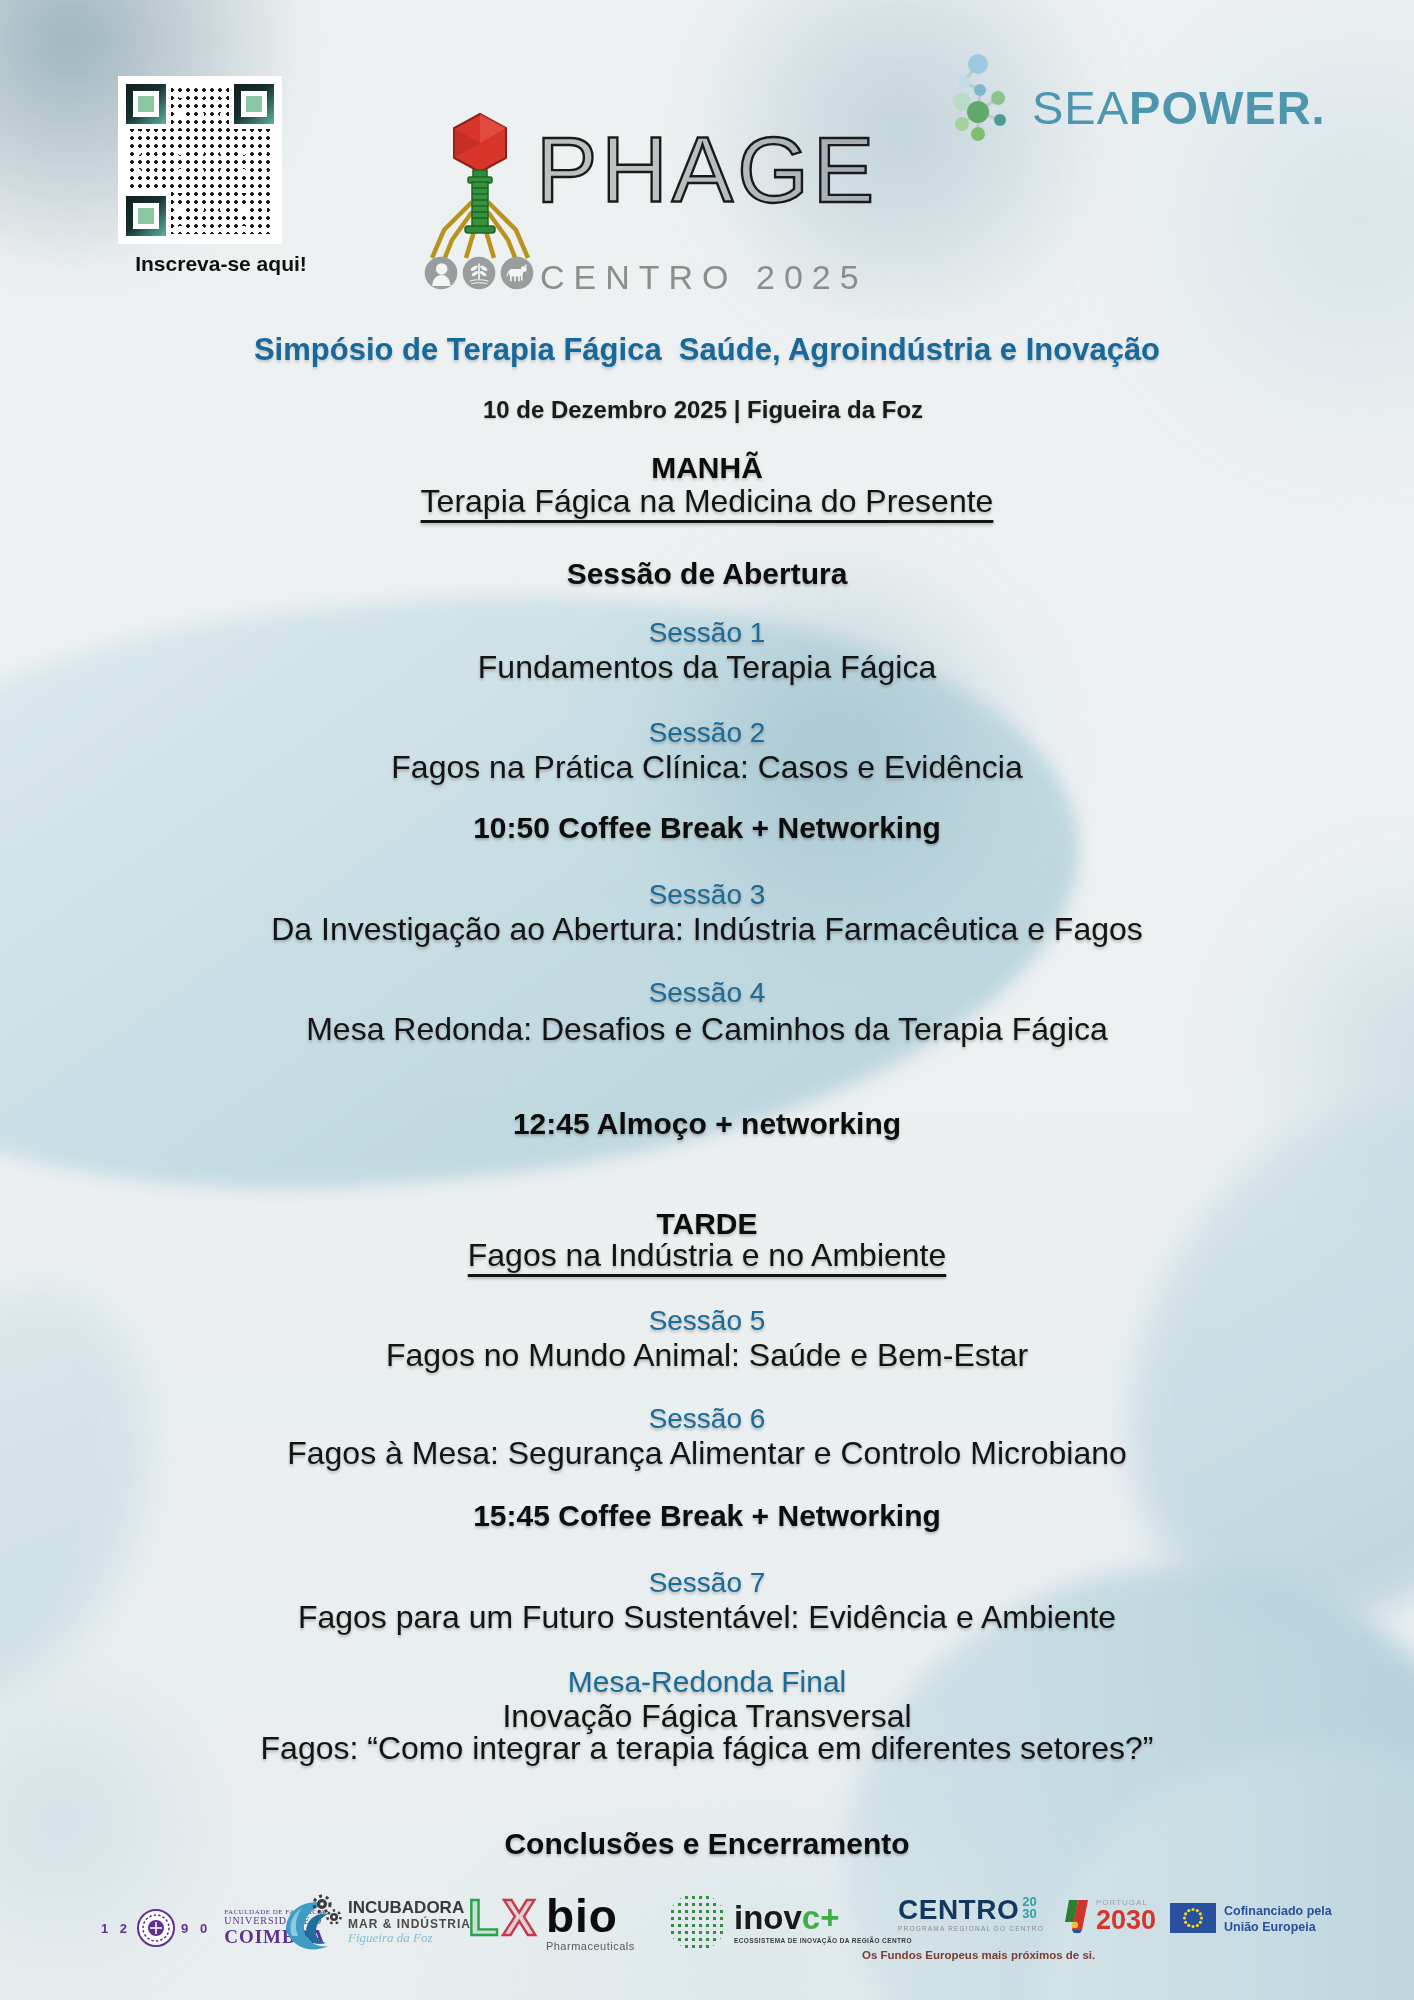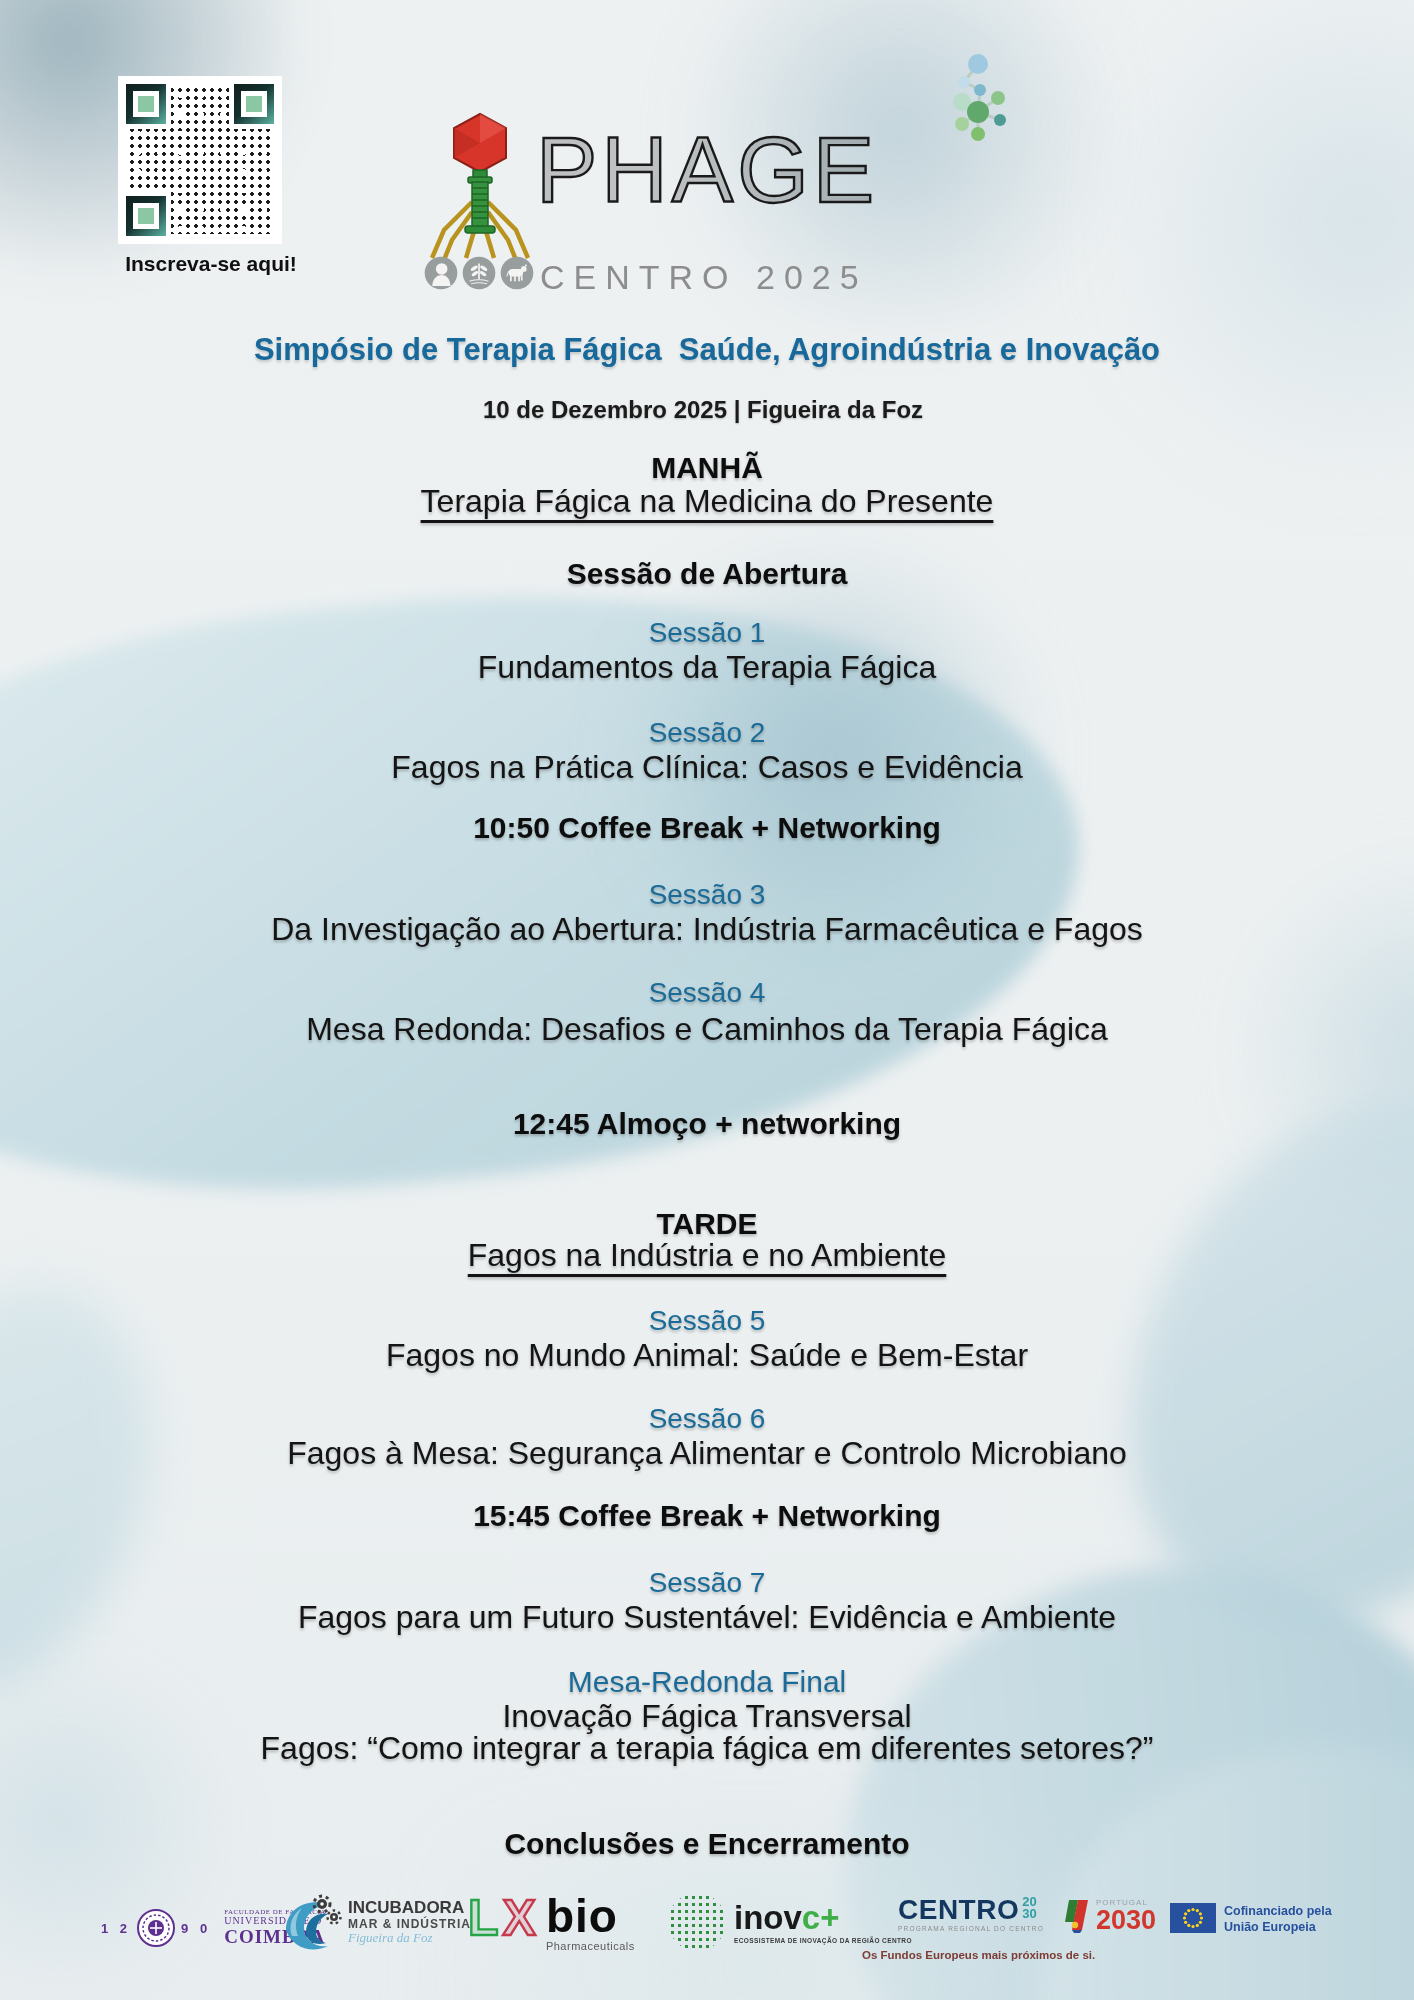--- a/index.html
+++ b/index.html
@@ -15,21 +15,21 @@
     background-image:radial-gradient(circle,#1c1c1c 1.7px,transparent 2.1px);
     background-size:8px 8px;}
   .qr-holes{position:absolute;inset:10px;
     background-image:radial-gradient(circle,#fff 2.4px,transparent 2.9px);
     background-size:21px 19px;}
   .qr-finder{position:absolute;width:40px;height:40px;
     background:linear-gradient(135deg,#101f1e 0%,#14312e 45%,#5cb3a2 100%);
     box-shadow:0 0 0 5px #fff;}
   .qr-finder::before{content:"";position:absolute;inset:7px;background:#fff;}
   .qr-finder::after{content:"";position:absolute;inset:12px;background:#8cc7a4;}
-  .qr-label{position:absolute;left:61px;top:252px;width:300px;text-align:center;
+  .qr-label{position:absolute;left:71px;top:252px;width:300px;text-align:center;
     font-size:21px;font-weight:800;color:#101010;}
 
   
   .seapower{position:absolute;left:948px;top:50px;display:flex;align-items:center;}
   .seapower-text{font-size:47px;letter-spacing:1px;color:#4e96ad;margin-left:14px;margin-top:14px;}
   .seapower-text .pw{font-weight:800;}
 
   
   .phage-word{position:absolute;left:536px;top:124px;font-size:92px;line-height:1;
     letter-spacing:4px;color:rgba(22,22,22,0.22);-webkit-text-stroke:2.4px #1a1a1a;}
@@ -140,20 +140,21 @@
         <circle cx="30" cy="14" r="10" fill="#9ec9e0"></circle>
         <circle cx="16" cy="32" r="6" fill="#c2dcea"></circle>
         <circle cx="32" cy="40" r="6" fill="#7fb8ce"></circle>
         <circle cx="14" cy="52" r="9" fill="#b9dcc9"></circle>
         <circle cx="30" cy="62" r="11" fill="#61a86d"></circle>
         <circle cx="50" cy="48" r="7" fill="#8cc489"></circle>
         <circle cx="52" cy="70" r="6" fill="#4d9b94"></circle>
         <circle cx="30" cy="84" r="7" fill="#7fbf6e"></circle>
         <circle cx="14" cy="74" r="7" fill="#a5d29c"></circle>
       </svg>
+      <div class="seapower-text"><span>SEA</span><span class="pw">POWER.</span></div>
     </div>
 
     <svg class="phage-icon" width="130" height="150" viewBox="0 0 120 150">
       <g stroke="#b8941f" stroke-width="4.5" fill="none">
         <path d="M52,92 L24,120 L12,148"></path>
         <path d="M52,102 L32,130 L24,150"></path>
         <path d="M68,92 L96,120 L108,148"></path>
         <path d="M68,102 L88,130 L96,150"></path>
         <path d="M55,118 L46,148"></path>
         <path d="M65,118 L74,148"></path>

